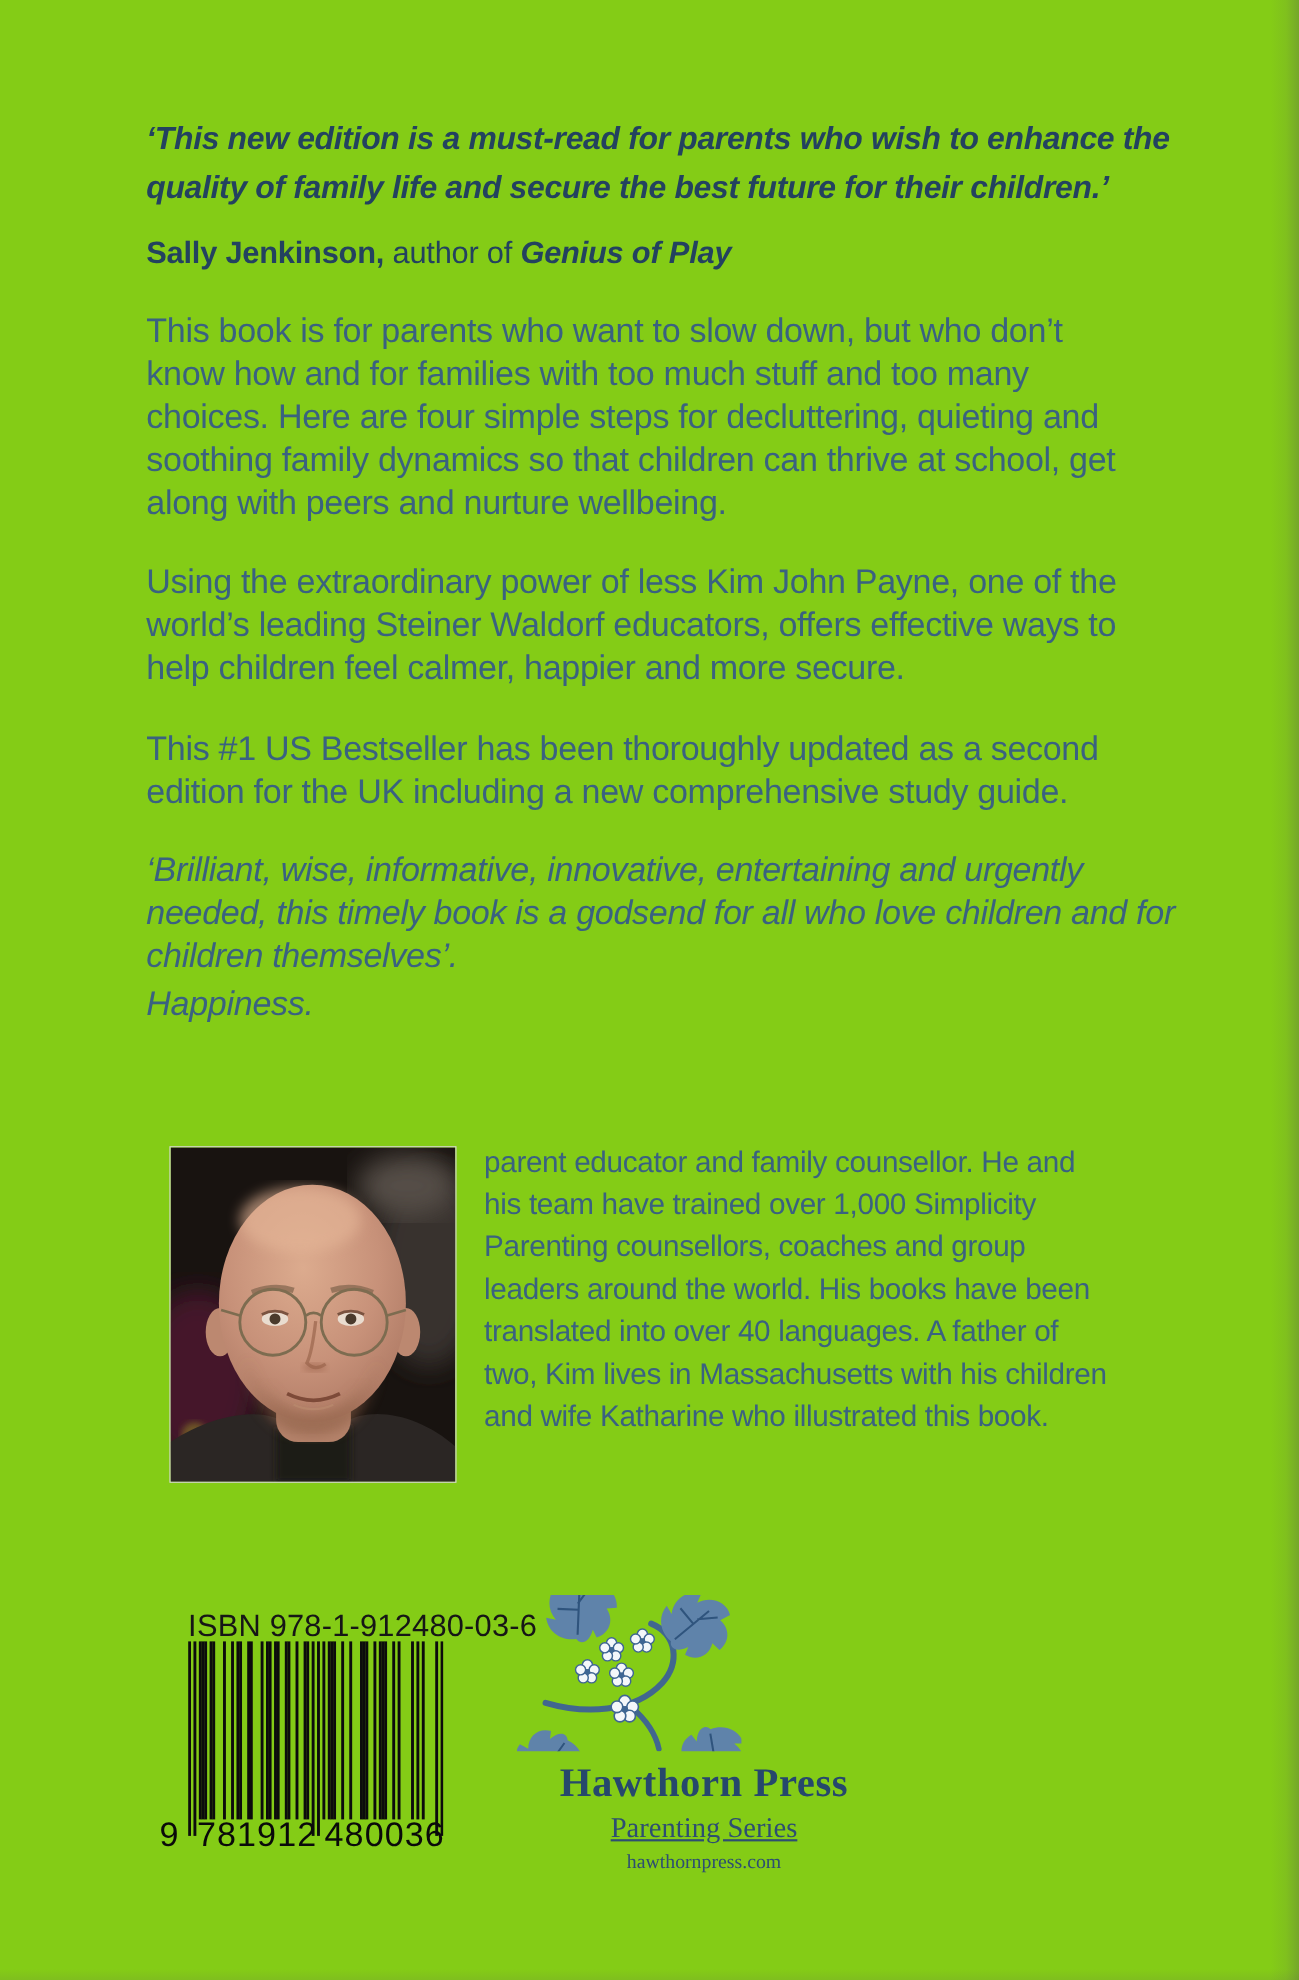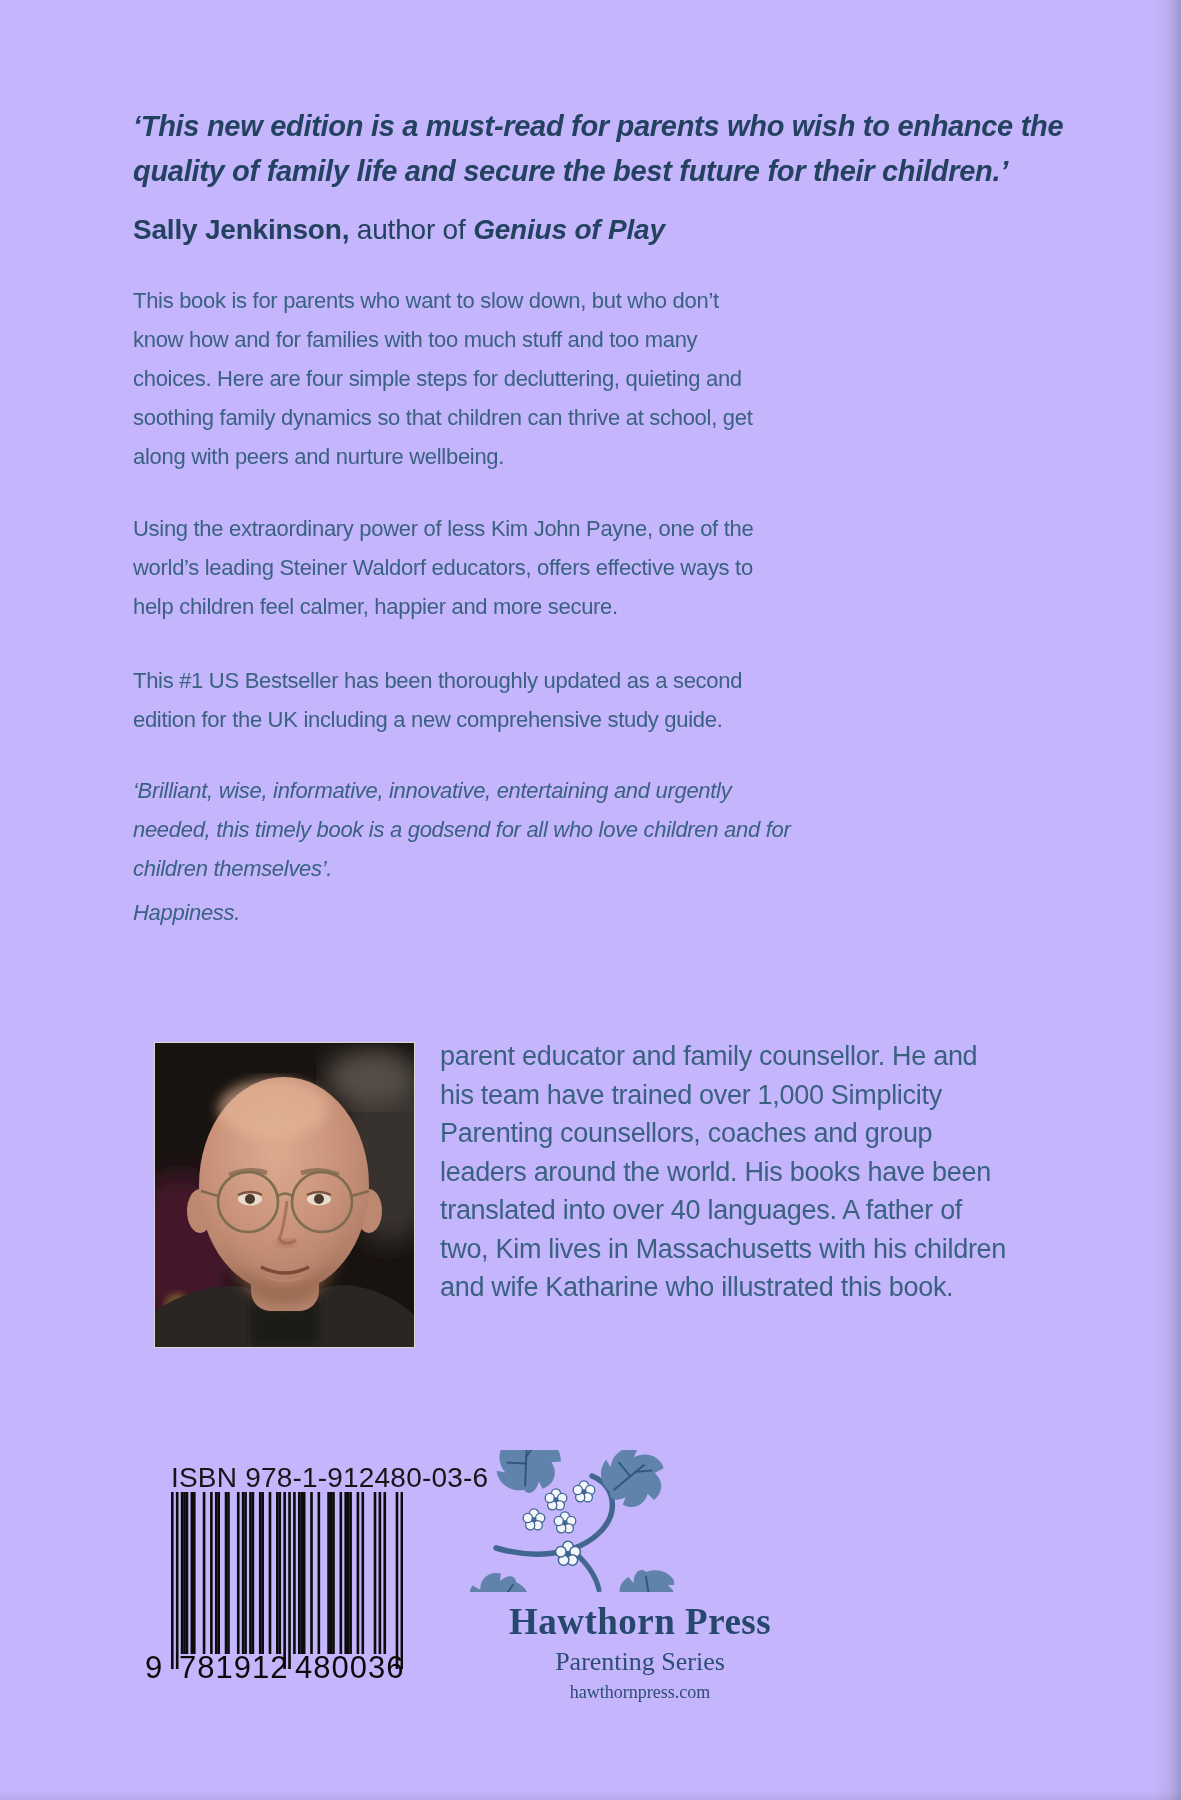--- a/index.html
+++ b/index.html
@@ -1,19 +1,19 @@
 <!DOCTYPE html>
 <html><head>
 <meta charset="utf-8">
 <style>
   html,body{margin:0;padding:0;background:#e9e9e9;}
   .page{
     position:relative;
     width:1181px;height:1800px;
-    background:#c4b5fd;
+    background:#84cc16;
     overflow:hidden;
     font-family:"Liberation Sans",sans-serif;
   }
   .abs{position:absolute;}
   .preline{white-space:pre-line;}
 
   
   .top-quote{
     left:133px;top:104px;width:1000px;
     font-style:italic;font-weight:700;
@@ -23,21 +23,21 @@
   }
   .attribution1{
     left:133px;top:210px;width:1000px;
     font-size:28px;line-height:40px;
     letter-spacing:-0.2px;
     color:#23425f;
   }
   
   .bodypara{
     left:133px;top:0;width:980px;
-    font-size:22px;line-height:39px;
+    font-size:31px;line-height:39px;
     letter-spacing:-0.3px;
     color:#3a6280;
   }
   .p1{top:281px;}
   .p2{top:509px;}
   .p3{top:661px;}
   .midquote{top:771px;font-style:italic;}
   .attribution2{top:893px;}
   .run-n{font-style:normal;font-weight:400;}
   .run-b{font-weight:700;font-style:normal;}
@@ -83,20 +83,21 @@
   .pub-name{
     margin-top:10px;
     font-family:"Liberation Serif",serif;
     font-weight:700;font-size:37px;line-height:40px;
     color:#26486c;letter-spacing:0.5px;
   }
   .pub-series{
     font-family:"Liberation Serif",serif;
     font-size:26px;line-height:30px;margin-top:5px;
     color:#2d4e72;
+    text-decoration:underline;
   }
   .pub-site{
     font-family:"Liberation Serif",serif;
     font-size:18px;line-height:30px;
     color:#2d4e72;
   }
 
   
   .edge-right{
     right:0;top:0;width:26px;height:1800px;

